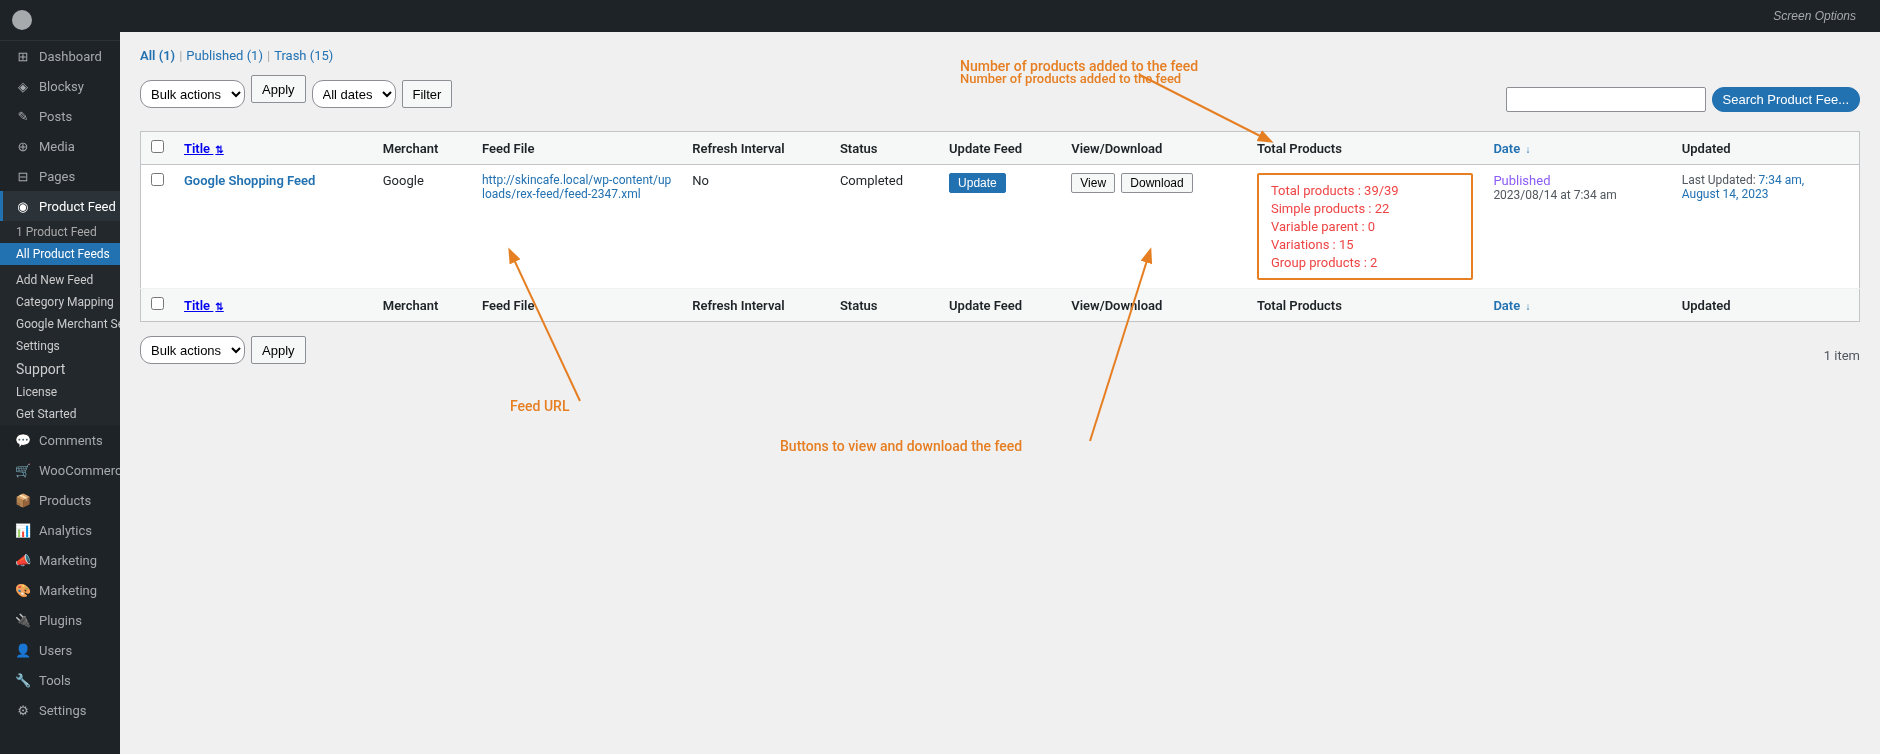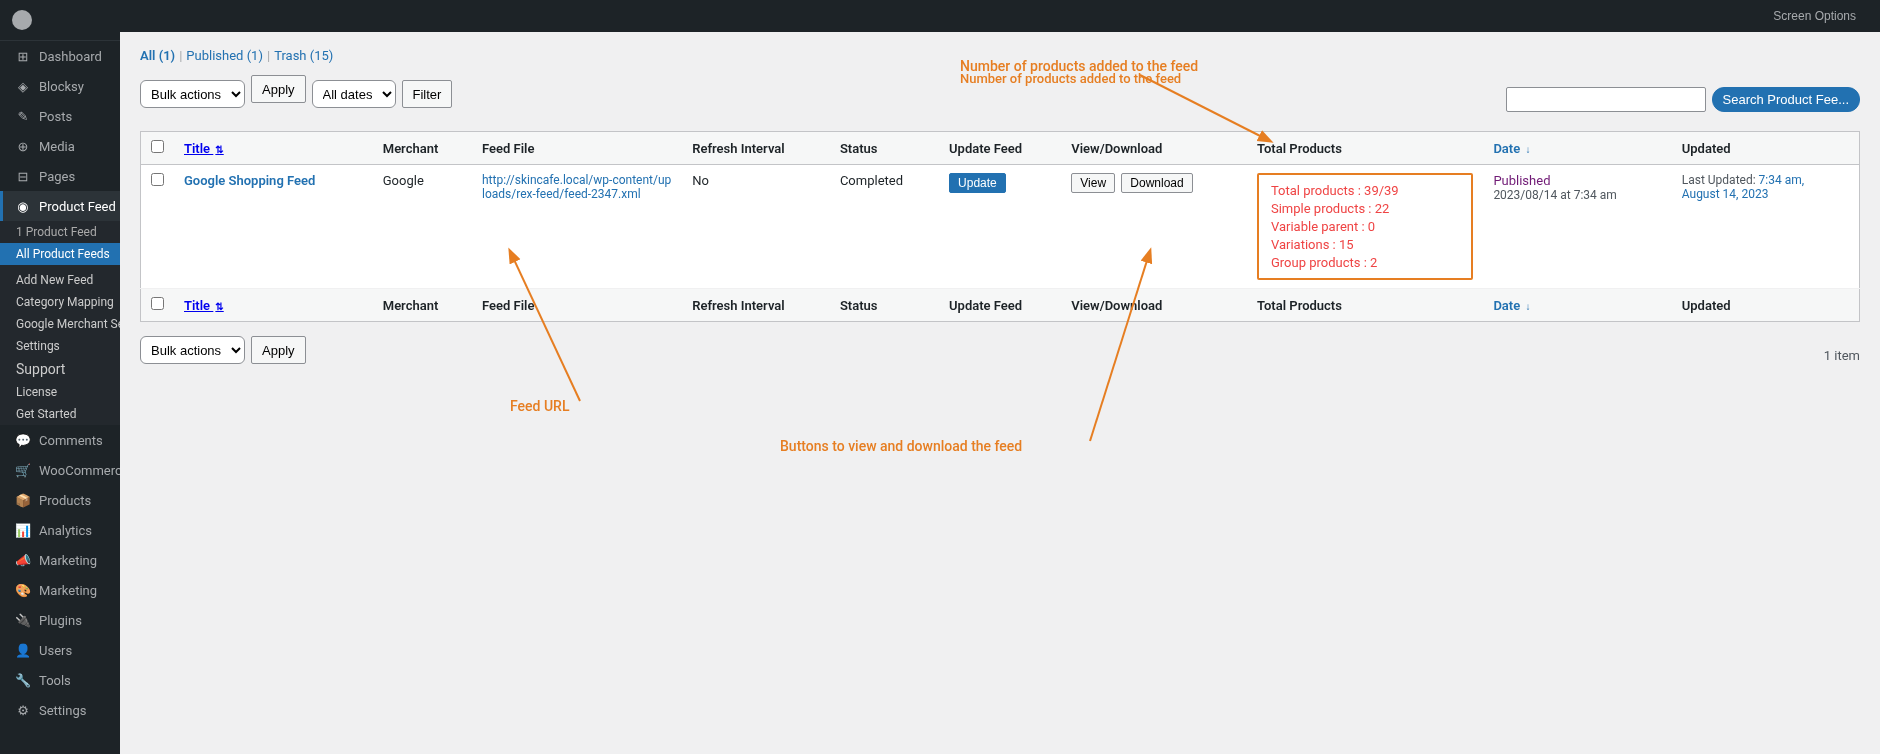--- a/index.html
+++ b/index.html
@@ -55,20 +55,21 @@
       justify-content: flex-end;
       padding: 0 16px;
     }
     .screen-options-btn {
       background: none;
       border: none;
       color: #a7aaad;
       font-size: 12px;
       cursor: pointer;
       padding: 4px 8px;
+      font-style: italic;
     }
     #content {
       padding: 16px 20px;
       background: #f0f0f1;
     }
     .page-title-row {
       display: flex; align-items: center; gap: 12px; margin-bottom: 12px;
     }
     .page-title {
       font-size: 22px; font-weight: 400; color: #1d2327;
@@ -78,21 +79,21 @@
     }
 
     
     .filter-links { display: flex; gap: 0; margin-bottom: 12px; font-size: 13px; }
     .filter-links a { color: #2271b1; text-decoration: none; margin-right: 4px; }
     .filter-links .separator { color: #a7aaad; margin-right: 4px; }
     .filter-links .active-filter { font-weight: 600; color: #2271b1; }
 
     .toolbar { display: flex; align-items: center; gap: 6px; margin-bottom: 10px; }
     .toolbar select {
-      padding: 3px 6px; border: 1px solid #8c8f94; border-radius: 6px; background: #fff; font-size: 13px; height: 28px;
+      padding: 3px 6px; border: 1px solid #8c8f94; border-radius: 11px; background: #fff; font-size: 13px; height: 28px;
     }
     .toolbar button {
       padding: 3px 10px; border: 1px solid #8c8f94; border-radius: 2px; background: #f6f7f7; font-size: 13px; cursor: pointer; height: 28px;
     }
 
     
     .wp-table {
       width: 100%;
       border-collapse: collapse;
       background: #fff;
@@ -138,21 +139,21 @@
       border-radius: 2px;
       min-width: 160px;
     }
     .total-products-box .tp-line {
       margin-bottom: 3px; font-size: 13px; color: #ef4444;
     }
     .total-products-box .tp-line:last-child { margin-bottom: 0; }
 
     
     .date-published { color: #1d2327; font-size: 13px; }
-    .date-published .pub-label { color: #701a75; }
+    .date-published .pub-label { color: #8b5cf6; }
     .date-time { font-size: 12px; color: #50575e; }
     .last-updated { font-size: 12px; color: #50575e; }
     .last-updated a { color: #2271b1; text-decoration: none; }
 
     
     .annotations-svg {
       position: absolute;
       top: 0;
       left: 0;
       width: 100%;

